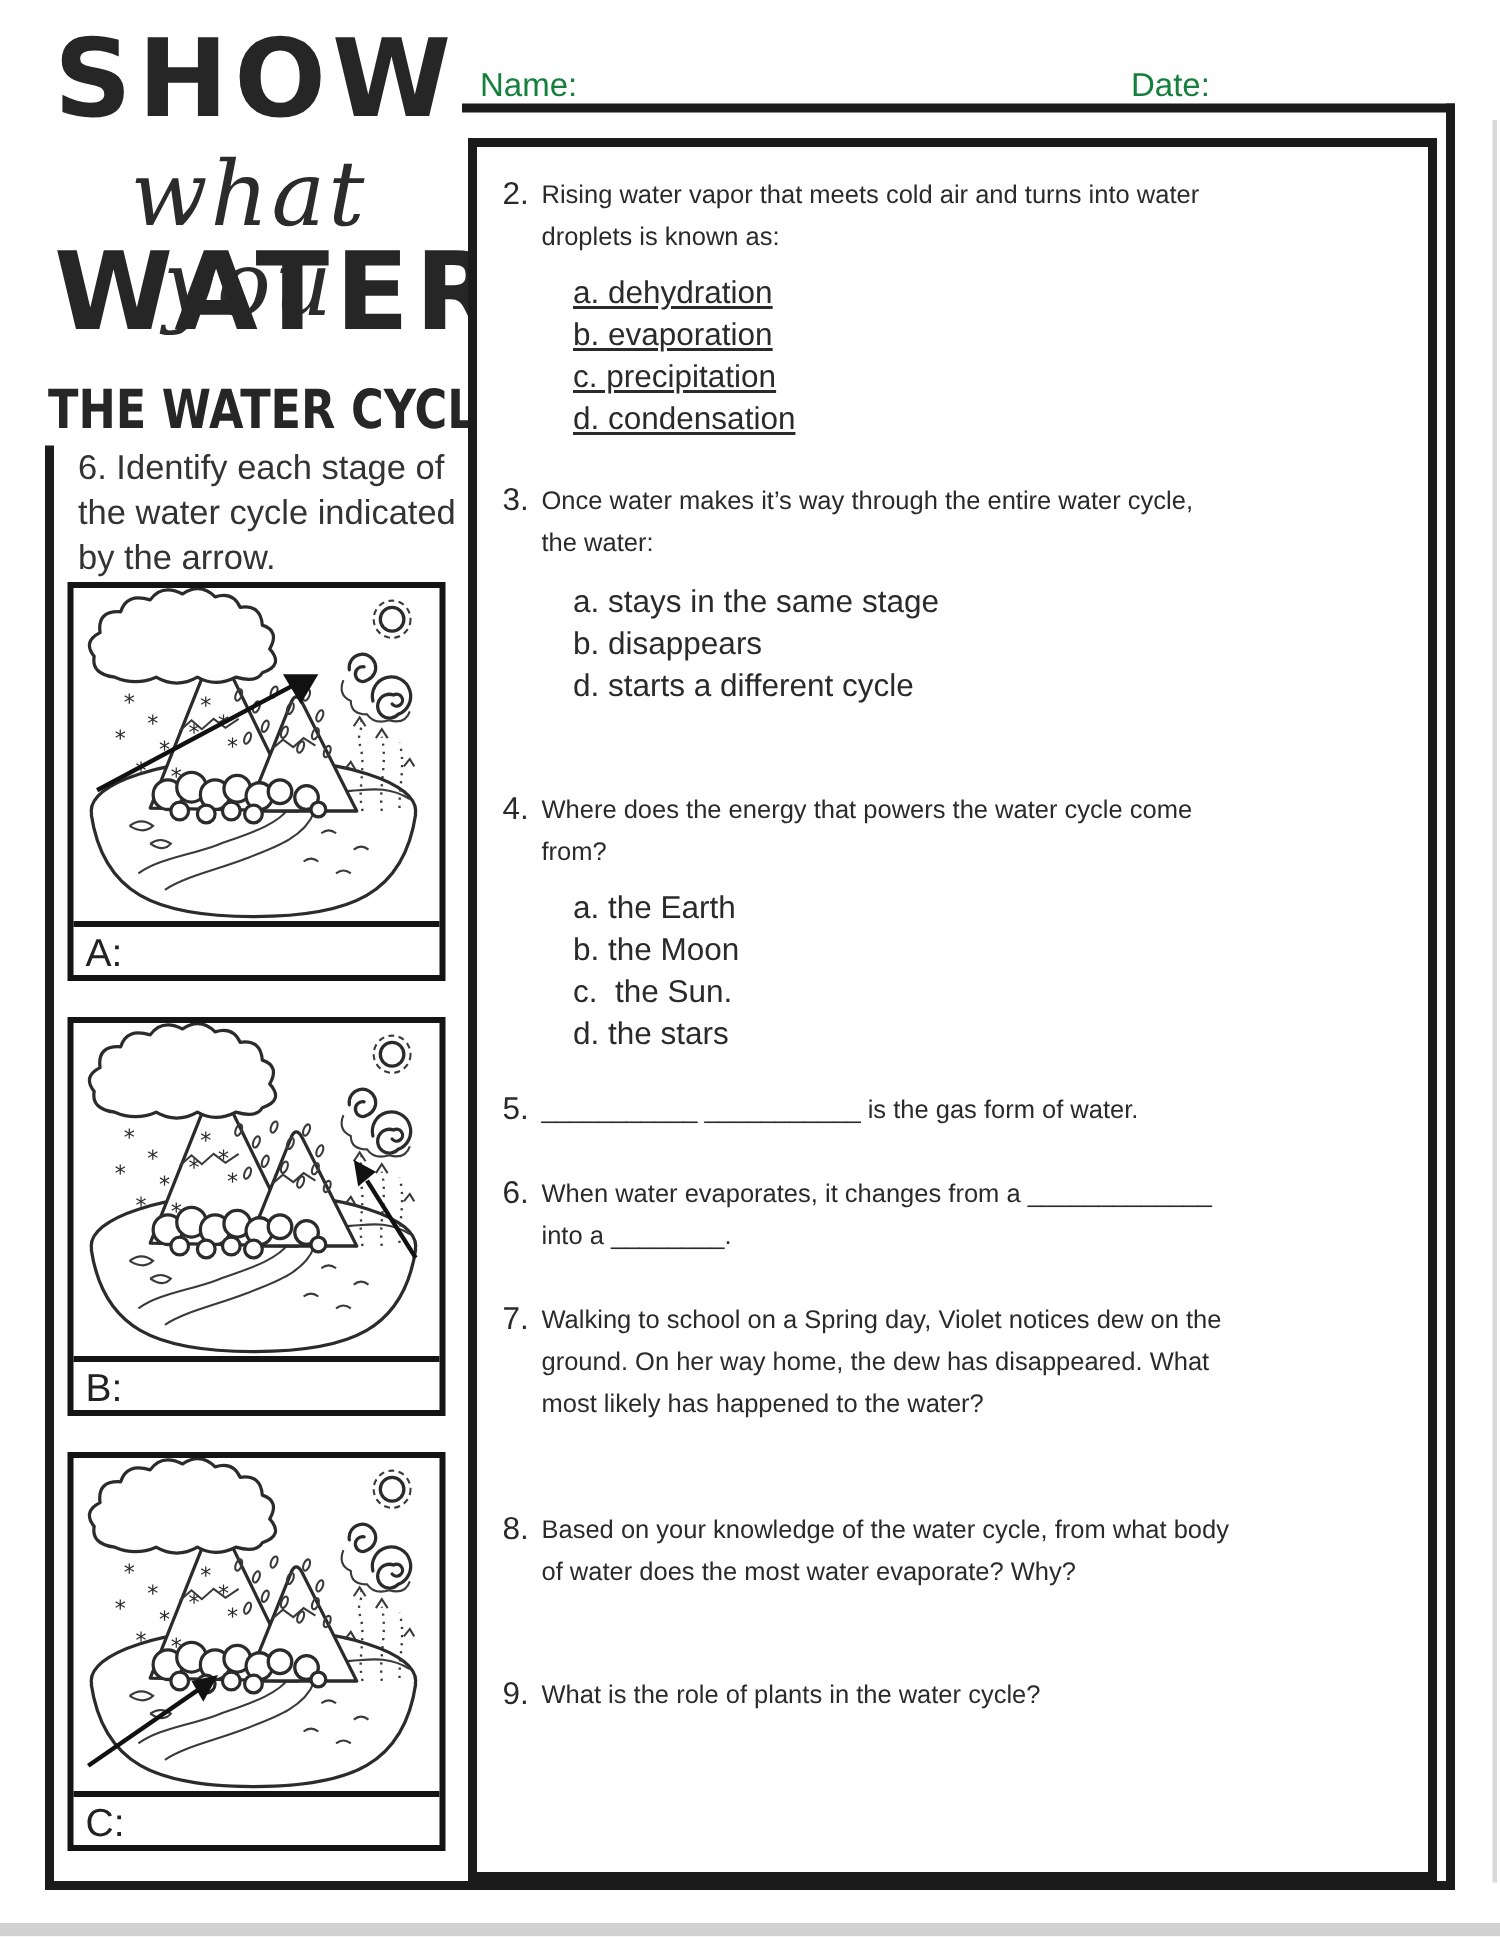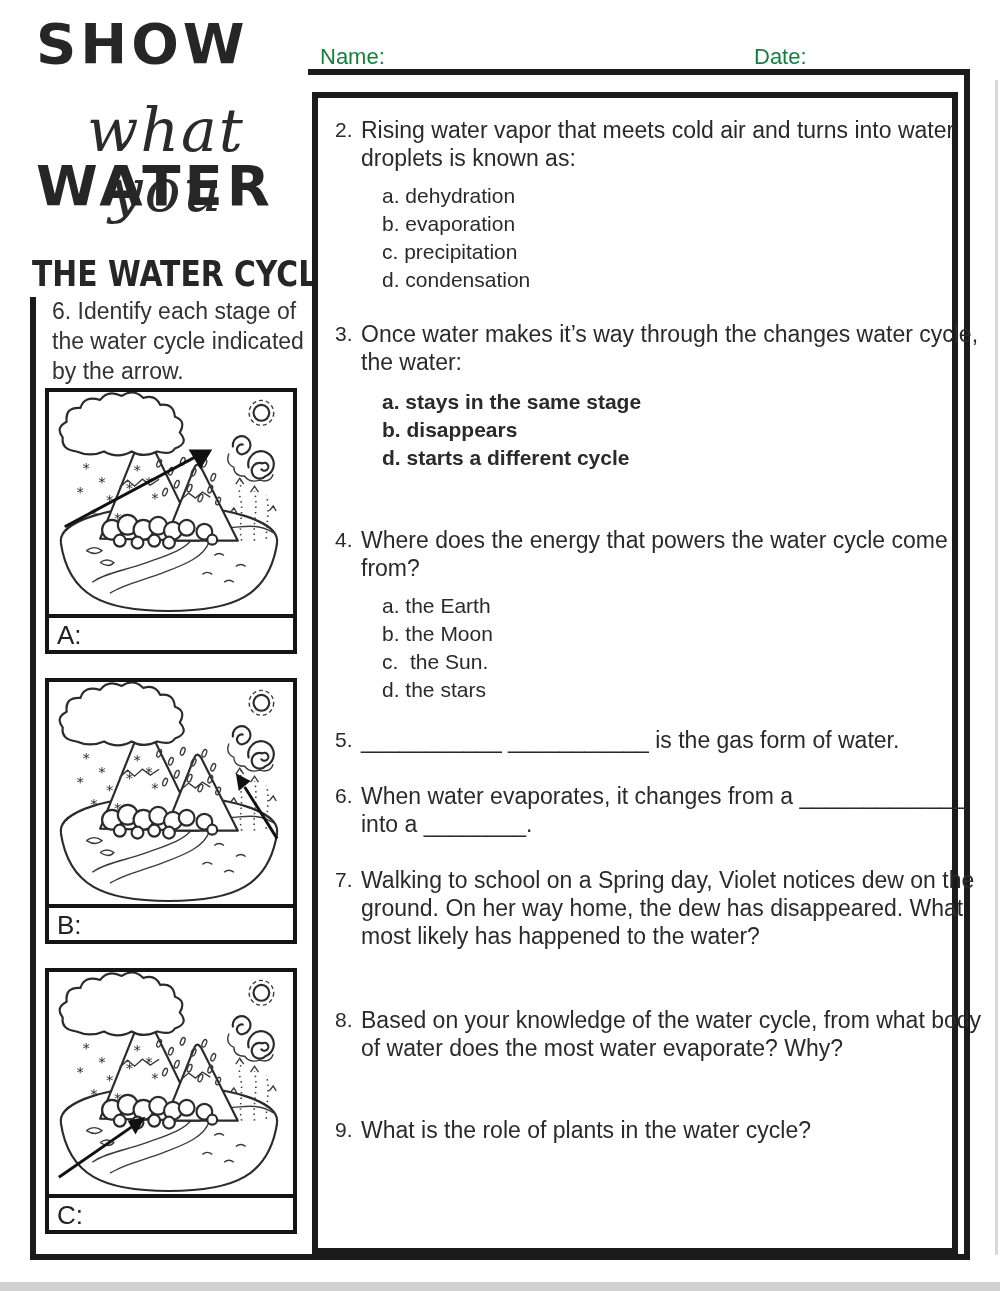--- a/index.html
+++ b/index.html
@@ -1,21 +1,21 @@
 <!DOCTYPE html>
 <html><head>
 <meta charset="utf-8">
 <style>
   html,body{margin:0;padding:0;background:#ffffff;}
   #page{position:relative;width:1000px;height:1291px;background:#ffffff;overflow:hidden;
         font-family:"Liberation Sans",sans-serif;color:#252525;}
 
   
   .t-show,.t-know{position:absolute;left:36px;font-family:"DejaVu Sans",sans-serif;
-        font-weight:800;font-size:56px;line-height:1;letter-spacing:4px;color:#262626;}
+        font-weight:800;font-size:72px;line-height:1;letter-spacing:4px;color:#262626;}
   .t-script{position:absolute;left:30px;width:272px;text-align:center;
         font-family:"DejaVu Serif",serif;font-style:italic;font-size:60px;line-height:1;
         color:#2b2b2b;letter-spacing:2px;}
   .t-sub{position:absolute;left:32px;font-family:"DejaVu Sans",sans-serif;font-weight:700;
         font-size:32px;letter-spacing:0px;color:#262626;transform:scale(0.93,1.12);
         transform-origin:left top;white-space:pre;}
 
   
   .hdr-label{position:absolute;top:44px;font-size:22px;color:#15803d;}
 
@@ -28,21 +28,21 @@
   .figure{position:absolute;left:45px;width:244px;border:4px solid #141414;background:#fff;}
   .figure-img{width:236px;height:222px;display:block;}
   .figure-label{border-top:4px solid #141414;height:36px;font-size:26px;color:#222;
         padding:2px 0 0 8px;box-sizing:border-box;}
 
   
   .qbox{position:absolute;left:312px;top:92px;width:634px;height:1150px;
         border:6px solid #1b1b1b;background:#fff;box-sizing:content-box;}
   .qblock{position:absolute;left:17px;display:flex;}
   .qnum{width:26px;flex:none;font-size:21px;line-height:28px;color:#2a2a2a;}
-  .qtext{font-size:23px;line-height:28px;white-space:pre;color:#2a2a2a;}
+  .qtext{font-size:17px;line-height:28px;white-space:pre;color:#2a2a2a;}
   .qopts{position:absolute;left:64px;font-size:21px;line-height:28px;color:#2a2a2a;}
   .qopt{white-space:pre;}
 
   
   .artifact-right{position:absolute;left:995px;top:80px;width:3px;height:1175px;
         background:#b9b9b9;opacity:.55;}
   .artifact-bottom{position:absolute;left:0;top:1282px;width:1000px;height:9px;
         background:#c6c6c6;opacity:.8;}
 
   svg .ln{fill:none;stroke:#2b2b2b;stroke-width:2.2;stroke-linecap:round;stroke-linejoin:round;}
@@ -195,33 +195,33 @@
     <div class="figure-label">C:</div>
   </div>
 
   <div class="qbox">
 
     <div class="qblock" style="top:18px;">
       <div class="qnum">2.</div>
       <div class="qtext">Rising water vapor that meets cold air and turns into water
 droplets is known as:</div>
     </div>
-    <div class="qopts" style="top:84px;">
+    <div class="qopts" style="top:84px;text-decoration:underline;">
       <div class="qopt">a. dehydration</div>
       <div class="qopt">b. evaporation</div>
       <div class="qopt">c. precipitation</div>
       <div class="qopt">d. condensation</div>
     </div>
 
     <div class="qblock" style="top:222px;">
       <div class="qnum">3.</div>
-      <div class="qtext">Once water makes it’s way through the changes water cycle,
+      <div class="qtext">Once water makes it’s way through the entire water cycle,
 the water:</div>
     </div>
-    <div class="qopts" style="top:290px;font-weight:bold;">
+    <div class="qopts" style="top:290px;">
       <div class="qopt">a. stays in the same stage</div>
       <div class="qopt">b. disappears</div>
       <div class="qopt">d. starts a different cycle</div>
     </div>
 
     <div class="qblock" style="top:428px;">
       <div class="qnum">4.</div>
       <div class="qtext">Where does the energy that powers the water cycle come
 from?</div>
     </div>

